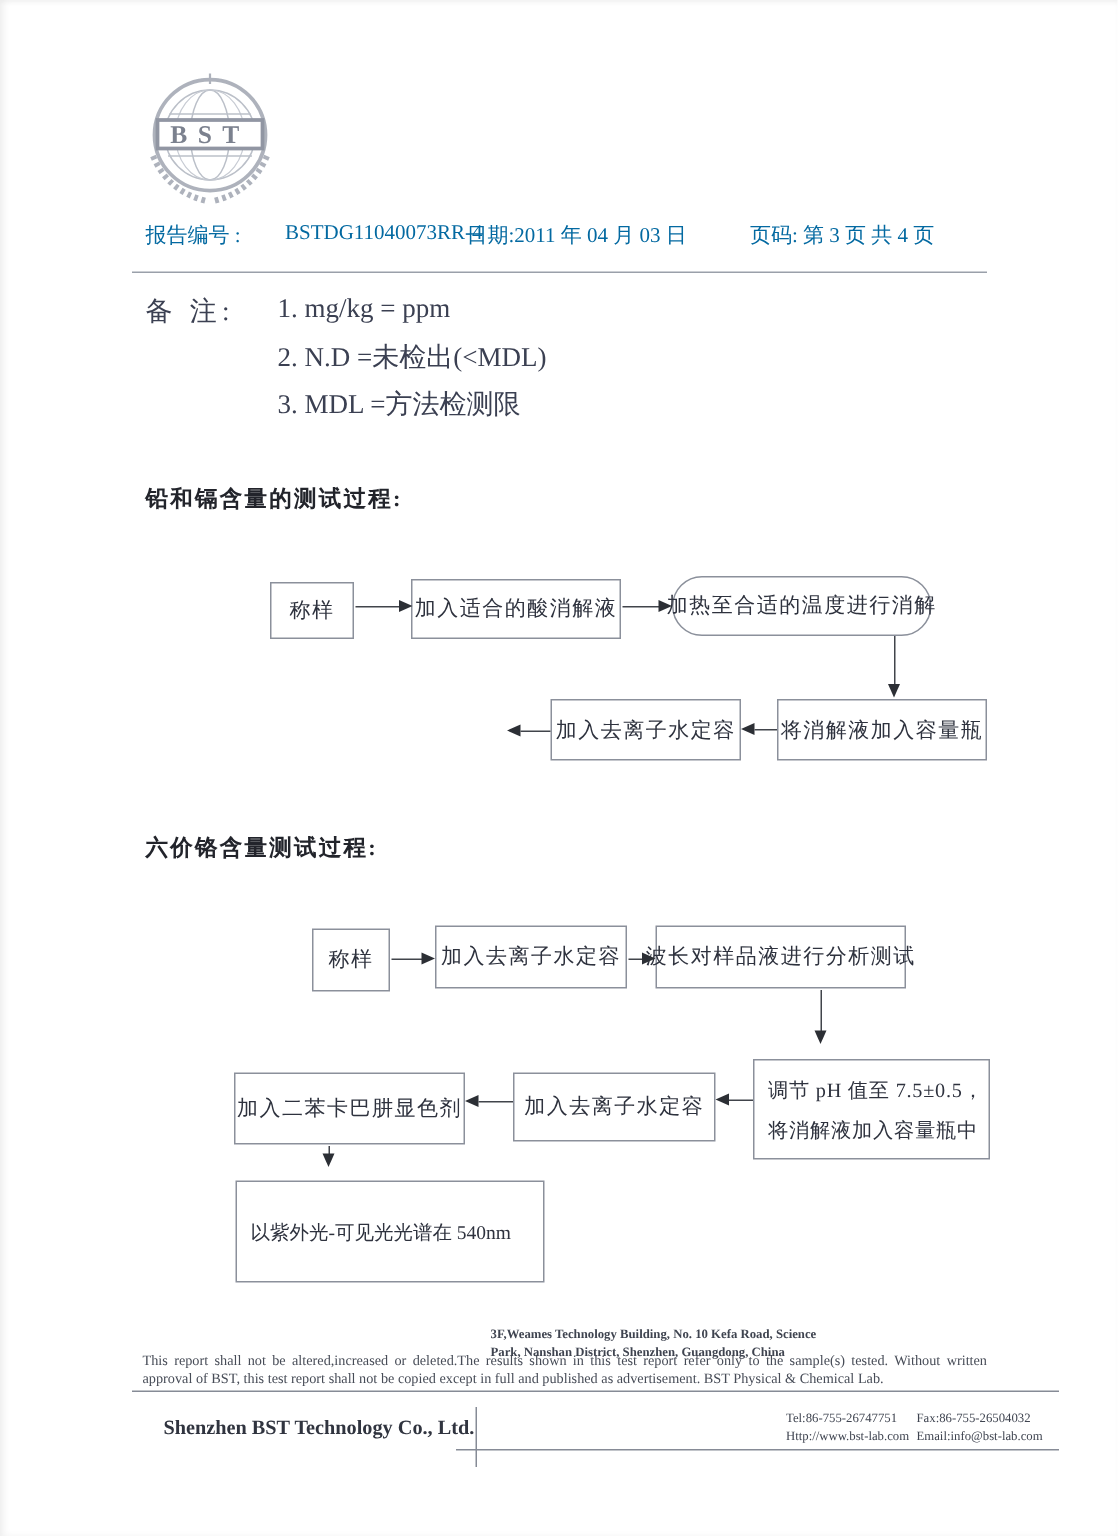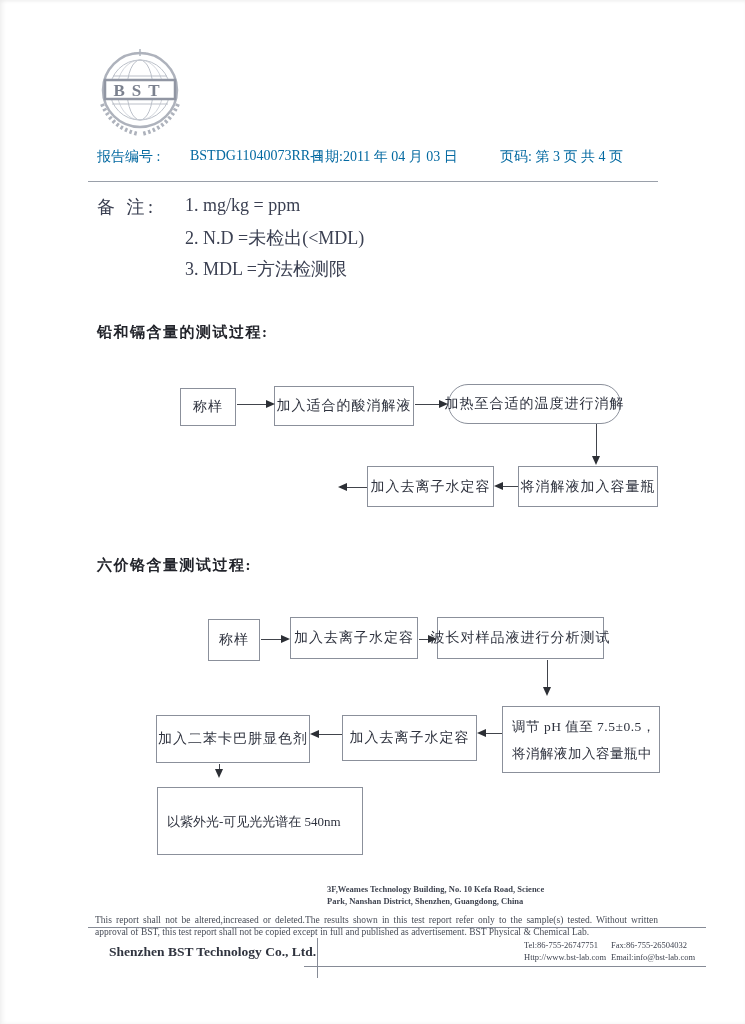--- a/index.html
+++ b/index.html
@@ -40,21 +40,21 @@
   .fbox.multi{flex-direction:column;align-items:flex-start;justify-content:center;padding:4px 9px;letter-spacing:.5px;margin-top:10px;}
   .fbox.multi .ln{line-height:27px;font-size:13.5px;}
   
   .hline{position:absolute;height:1px;background:#41444b;}
   .vline{position:absolute;width:1px;background:#41444b;}
   .head-right{position:absolute;width:0;height:0;border-top:4.5px solid transparent;border-bottom:4.5px solid transparent;border-left:9px solid #2c2f35;}
   .head-left{position:absolute;width:0;height:0;border-top:4.5px solid transparent;border-bottom:4.5px solid transparent;border-right:9px solid #2c2f35;}
   .head-down{position:absolute;width:0;height:0;border-left:4.5px solid transparent;border-right:4.5px solid transparent;border-top:9px solid #2c2f35;}
   
   .disc{font-size:9.5px;color:#474c57;width:563px;line-height:12px;}
-  .disc .j{text-align:justify;text-align-last:justify;margin-top:12px;}
+  .disc .j{text-align:justify;text-align-last:justify;}
   
   .foot-company{font-size:13.5px;font-weight:bold;color:#30343f;white-space:nowrap;}
   .foot-small{font-size:8.5px;color:#3f4450;line-height:11.5px;white-space:nowrap;}
   .footline{background:#868b96;}
 </style>
 </head>
 <body>
 
 <div class="page">
 

